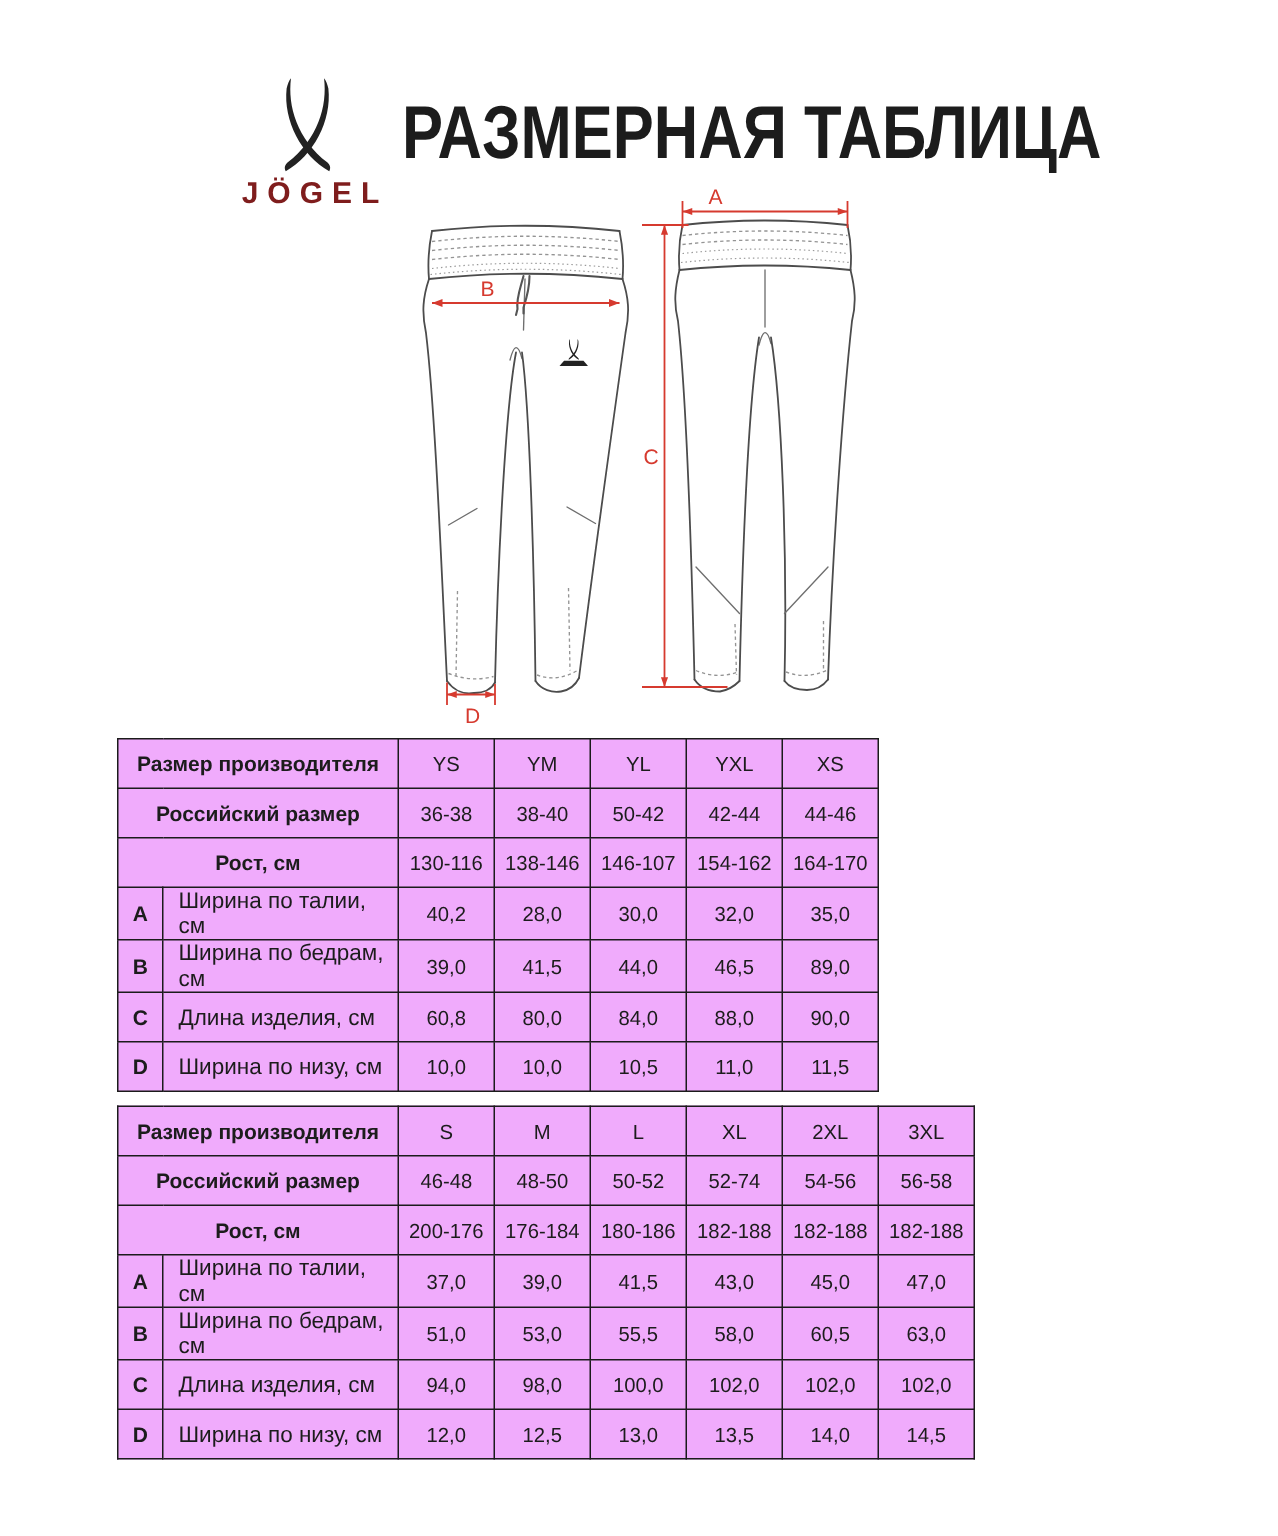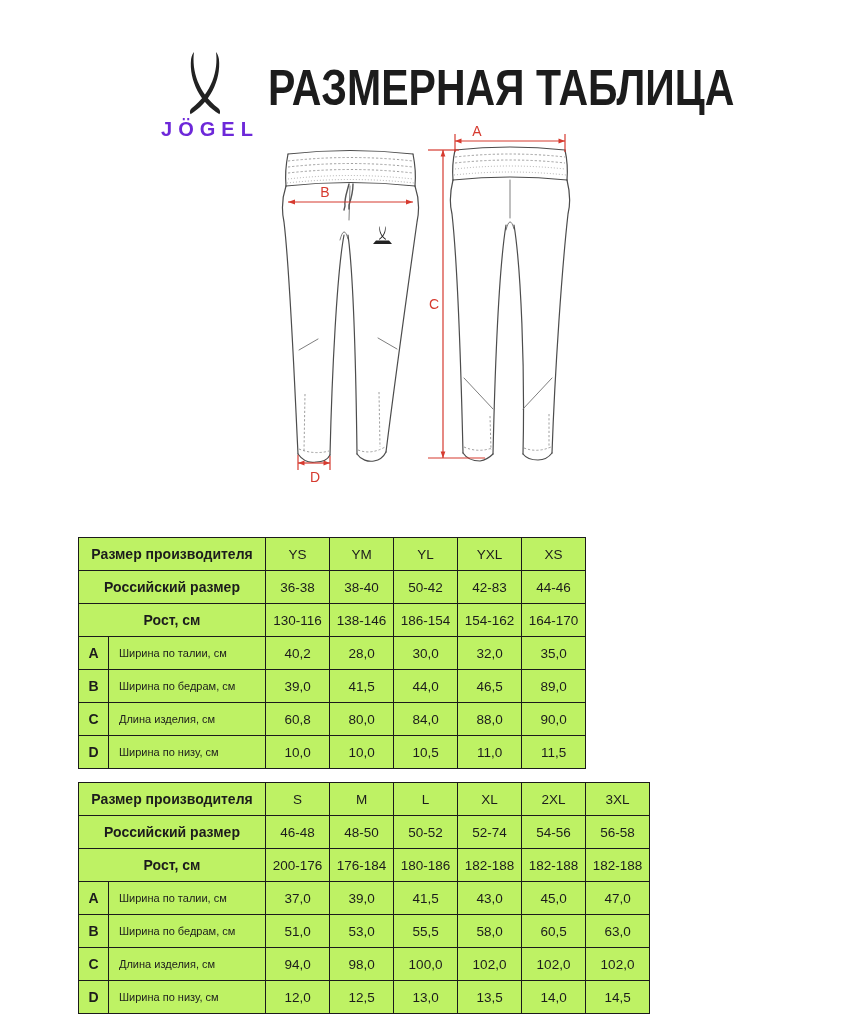--- a/index.html
+++ b/index.html
@@ -2,47 +2,47 @@
 <html><head>
 <meta charset="utf-8">
 <style>
   html,body{margin:0;padding:0;background:#ffffff;}
   .page{position:relative;width:852px;height:1024px;background:#ffffff;
         font-family:"Liberation Sans",sans-serif;color:#1c1c1c;overflow:hidden;}
 
   
   .logo-mark{position:absolute;left:176px;top:52px;}
   .brand{position:absolute;left:143px;top:118px;width:128px;text-align:center;
-         font-size:20px;font-weight:bold;letter-spacing:6px;text-indent:6px;color:#6d28d9;}
+         font-size:20px;font-weight:bold;letter-spacing:6px;text-indent:6px;color:#7f1d1d;}
   .title{position:absolute;left:268px;top:62px;margin:0;font-size:50px;line-height:52px;
          font-weight:bold;white-space:nowrap;color:#1c1c1c;
          transform:scaleX(0.82);transform-origin:left center;}
 
   
   .diagram{position:absolute;}
   .d-front{left:278px;top:142px;}
   .d-back{left:425px;top:118px;}
   .outline{fill:none;stroke:#4c4c4c;stroke-width:1.2;stroke-linecap:round;}
   .thin{fill:none;stroke:#6f6f6f;stroke-width:0.9;stroke-linecap:round;}
   .stitch{fill:none;stroke:#949494;stroke-width:0.9;stroke-dasharray:2.2 2;}
   .dot{fill:none;stroke:#9b9b9b;stroke-width:0.8;stroke-dasharray:1 2;}
   .string{fill:none;stroke:#555;stroke-width:1.4;stroke-linecap:round;}
   .red{fill:none;stroke:#d63a2f;stroke-width:1.2;}
   .redfill{fill:#d63a2f;stroke:none;}
   .dim{fill:#d63a2f;font-family:"Liberation Sans",sans-serif;font-size:14px;}
   .ink{fill:#222;stroke:none;}
 
   
-  .size-table{position:absolute;border-collapse:collapse;table-layout:fixed;background:#bef264;margin-top:45px;}
+  .size-table{position:absolute;border-collapse:collapse;table-layout:fixed;background:#f0abfc;}
   .size-table tr{height:33px;}
   .size-table td{border:1.6px solid #1b1b1b;text-align:center;vertical-align:middle;
                  padding:0;font-size:13.5px;color:#1c1c1c;overflow:hidden;}
   .size-table td.lbl{font-weight:bold;font-size:14px;}
   .size-table td.key{font-weight:bold;font-size:14px;}
-  .size-table td.desc{text-align:left;padding-left:10px;font-size:11px;}
+  .size-table td.desc{text-align:left;padding-left:10px;font-size:15px;}
   #table-0{left:78px;top:492px;width:507px;}
   #table-1{left:78px;top:737px;width:571px;}
 </style>
 </head>
 <body>
 
 <div class="page">
 
   <svg class="logo-mark" width="58" height="64" viewBox="0 0 100 110">
     <path class="ink" d="M31,0 C27,32 38,70 73,97 C76,100 77,103 75,107 C43,89 22,49 26,12 C27,7 29,2 31,0 Z"></path>
@@ -165,28 +165,28 @@
           <td class="val">YM</td>
           <td class="val">YL</td>
           <td class="val">YXL</td>
           <td class="val">XS</td>
         </tr>
         <tr>
           <td class="lbl" colspan="2">Российский размер</td>
           <td class="val">36-38</td>
           <td class="val">38-40</td>
           <td class="val">50-42</td>
-          <td class="val">42-83</td>
+          <td class="val">42-44</td>
           <td class="val">44-46</td>
         </tr>
         <tr>
           <td class="lbl" colspan="2">Рост, см</td>
           <td class="val">130-116</td>
           <td class="val">138-146</td>
-          <td class="val">186-154</td>
+          <td class="val">146-107</td>
           <td class="val">154-162</td>
           <td class="val">164-170</td>
         </tr>
         <tr>
           <td class="key">A</td>
           <td class="desc">Ширина по талии, см</td>
           <td class="val">40,2</td>
           <td class="val">28,0</td>
           <td class="val">30,0</td>
           <td class="val">32,0</td>

